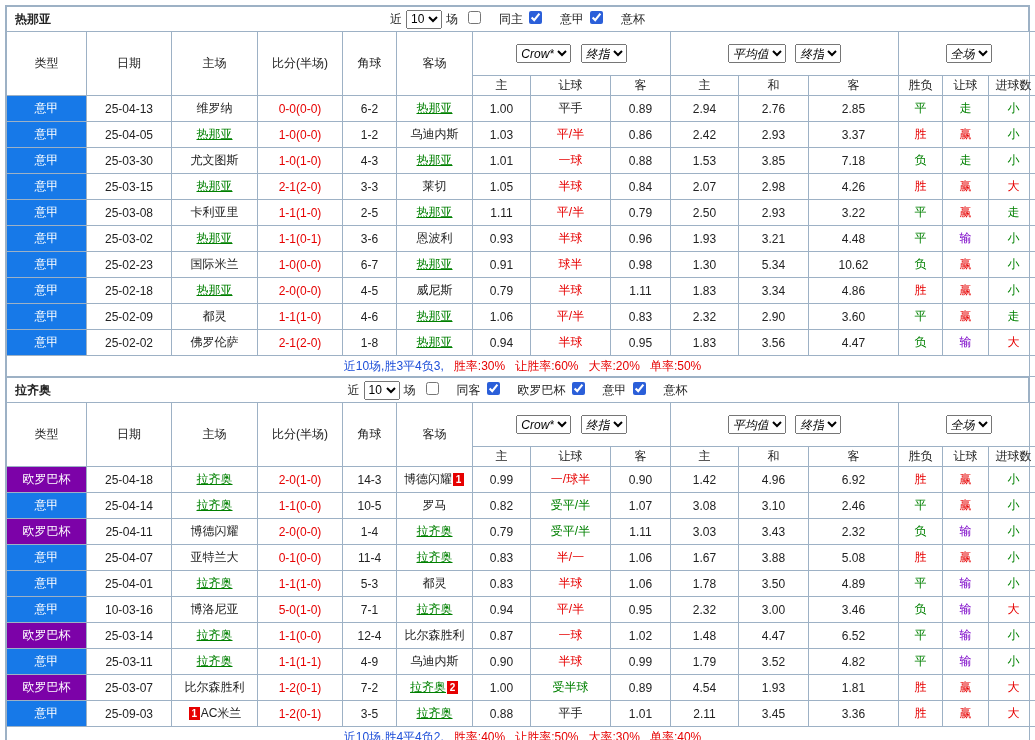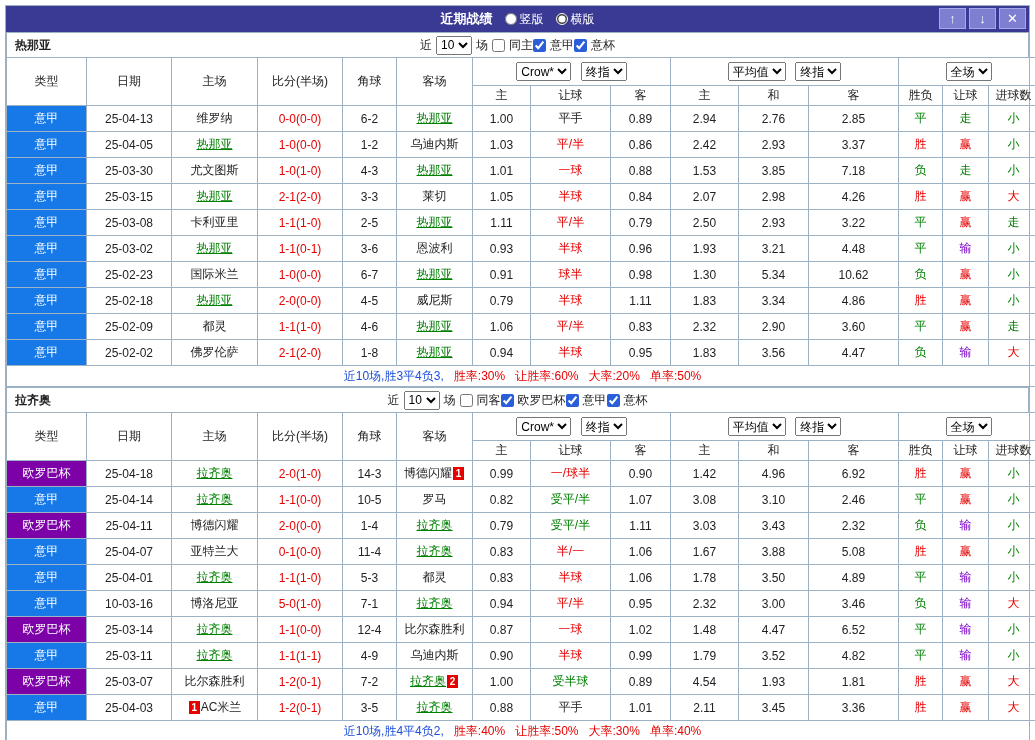--- a/index.html
+++ b/index.html
@@ -13,29 +13,29 @@
   .radio-label { display:flex; align-items:center; gap:3px; cursor:pointer; }
   .radio-label input { margin:0; width:12px; height:12px; accent-color:#fff; cursor:pointer; }
   .win-buttons { position:absolute; right:3px; top:2px; display:flex; gap:3px; }
   .wbtn { width:27px; height:21px; background:#7f7fd2; border:1px solid #a8a8e8; color:#fff;
           font-size:13px; line-height:1; padding:0; cursor:pointer; }
   .section-header { height:25px; border:1px solid #9db1c5; border-bottom:none; position:relative;
                     display:flex; align-items:center; background:#fff; }
   .section-header .team-name { position:absolute; left:8px; font-weight:bold; }
   .controls { margin:0 auto; display:flex; align-items:center; gap:4px; }
   .controls select, .sel-cell select { font-size:12px; height:19px; cursor:pointer; font-family:inherit; }
-  .filter { display:flex; align-items:center; gap:4px; cursor:pointer; }
+  .filter { display:flex; gap:18px; cursor:pointer; margin-left:6px; }
   .filter input { margin:0; width:13px; height:13px; accent-color:#2b5fd9; cursor:pointer; }
   table { width:100%; border-collapse:collapse; table-layout:fixed; }
   th, td { border:1px solid #9db1c5; text-align:center; padding:0 1px; font-weight:normal;
            white-space:nowrap; overflow:hidden; }
   thead .select-row th { height:24px; }
   thead .sub-row th { height:20px; }
   tbody td { height:26px; }
-  .sel-cell select { margin:4px 3px; }
+  .sel-cell select { margin:12px 3px;font-style:italic; }
   .type { color:#fff; }
   .type.league { background:#1779e8; }
   .type.cup { background:#7c02a8; }
   .score { color:#e60000; }
   .team.focus { color:#008000; text-decoration:underline; cursor:pointer; }
   .badge { display:inline-block; background:#e60000; color:#fff; width:11px; height:13px;
            line-height:13px; font-size:10px; font-weight:bold; vertical-align:middle; margin:0 1px; }
   .hc-red { color:#e60000; }
   .hc-green { color:#008000; }
   .hc-black { color:#222; }
@@ -44,38 +44,20 @@
   .c-purple { color:#7a00c8; }
   .summary { height:21px; }
   .sum-prefix { color:#1d4ed8; }
   .summary .stat { color:#e60000; margin-left:10px; }
 </style>
 </head>
 <body>
 
 <div class="window">
 
-  <div class="titlebar">
-    <div class="titlebar-center">
-      <span class="title">近期战绩</span>
-      <label class="radio-label">
-        <input type="radio" name="layout" style="">
-        <span>竖版</span>
-      </label>
-      <label class="radio-label">
-        <input type="radio" name="layout" checked="" style="">
-        <span>横版</span>
-      </label>
-    </div>
-    <div class="win-buttons">
-      <button class="wbtn">↑</button>
-      <button class="wbtn">↓</button>
-      <button class="wbtn">✕</button>
-    </div>
-  </div>
 
   <section class="team-section">
     <div class="section-header">
       <span class="team-name">热那亚</span>
       <div class="controls">
         <span>近</span>
         <select>
           <option>10</option>
         </select>
         <span>场</span>
@@ -555,21 +537,21 @@
             <td class="num">0.89</td>
             <td class="num">4.54</td>
             <td class="num">1.93</td>
             <td class="num">1.81</td>
             <td class="res c-red">胜</td>
             <td class="res c-red">赢</td>
             <td class="res c-red">大</td>
           </tr>
           <tr>
             <td class="type league">意甲</td>
-            <td class="date">25-04-03</td>
+            <td class="date">25-09-03</td>
             <td class="teamcell"><span class="badge">1</span><span class="team">AC米兰</span></td>
             <td class="score">1-2(0-1)</td>
             <td class="corner">3-5</td>
             <td class="teamcell"><span class="team focus">拉齐奥</span></td>
             <td class="num">0.88</td>
             <td class="hc-black">平手</td>
             <td class="num">1.01</td>
             <td class="num">2.11</td>
             <td class="num">3.45</td>
             <td class="num">3.36</td>

